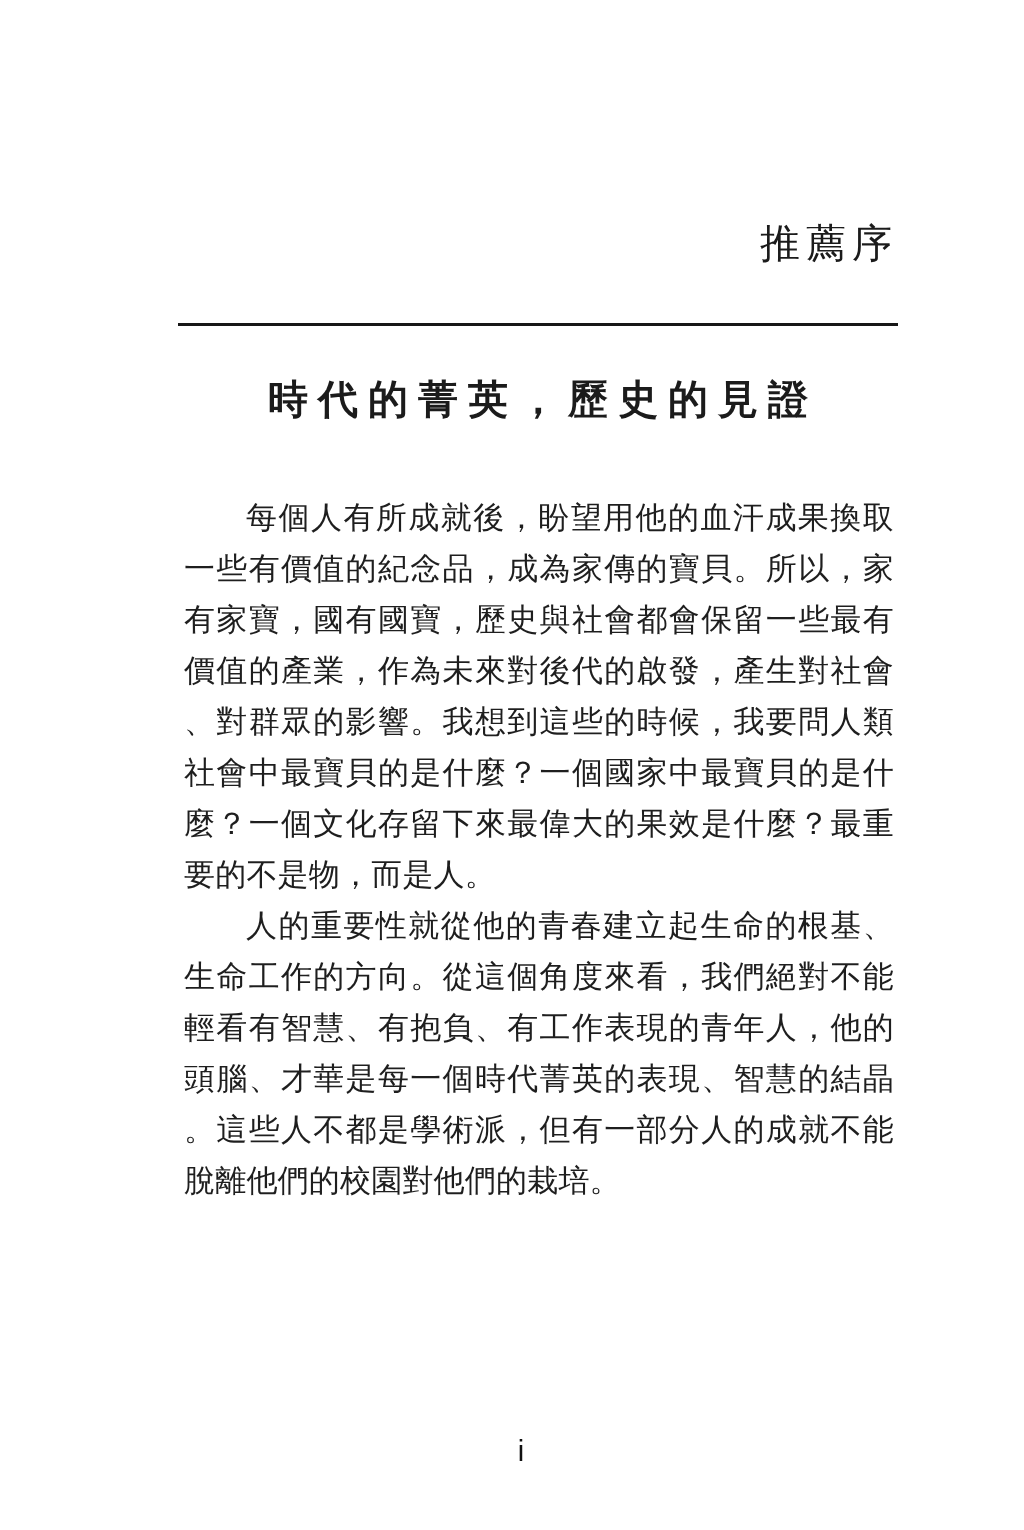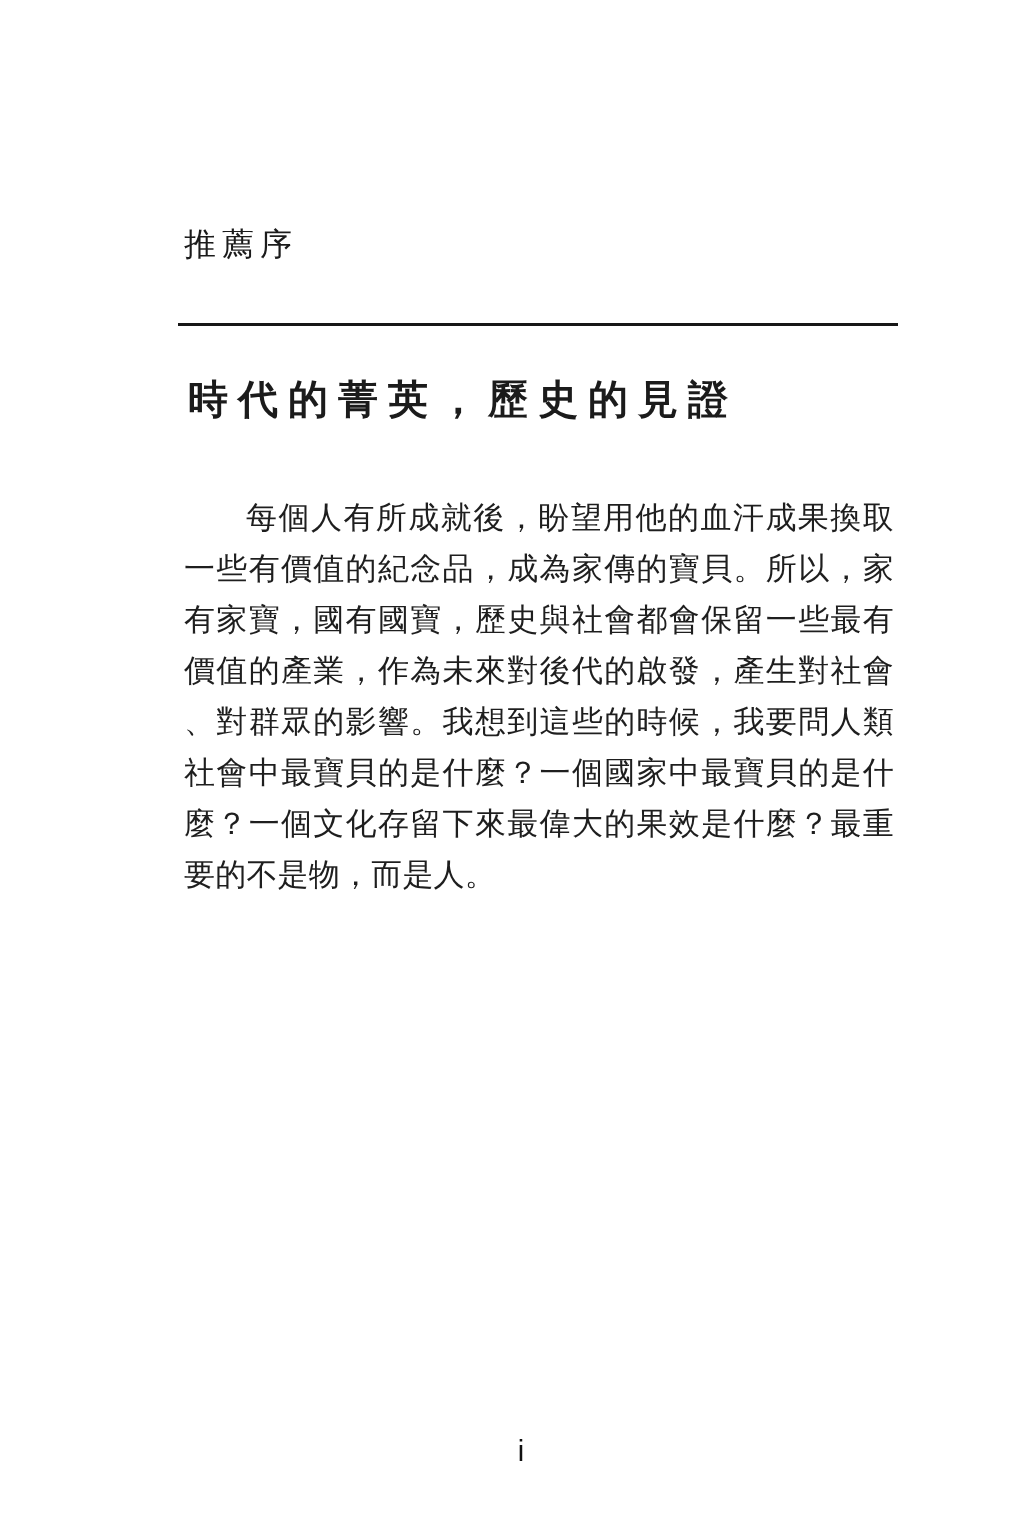--- a/index.html
+++ b/index.html
@@ -16,22 +16,22 @@
     color: #1b1b1b;
     font-family: "Liberation Serif", "DejaVu Serif", serif;
     overflow: hidden;
   }
   .chapter-title {
     position: absolute;
     top: 221px;
     left: 178px;
     width: 720px;
     margin: 0;
-    text-align: left;
-    font-size: 32px;
+    text-align: right;
+    font-size: 40px;
     line-height: 46px;
     font-weight: 500;
     letter-spacing: 6px;
     text-indent: 6px; 
     white-space: nowrap;
   }
   .divider {
     position: absolute;
     top: 323px;
     left: 178px;
@@ -40,21 +40,21 @@
     margin: 0;
     border: none;
     background: #171717;
   }
   .section-title {
     position: absolute;
     top: 376px;
     left: 178px;
     width: 720px;
     margin: 0;
-    text-align: left;
+    text-align: center;
     font-size: 40px;
     line-height: 48px;
     font-weight: 700;
     letter-spacing: 10px;
     text-indent: 10px;
     white-space: nowrap;
   }
   .body-text {
     position: absolute;
     top: 492px;
@@ -92,17 +92,18 @@
 <div class="page">
 
   <h1 class="chapter-title">推薦序</h1>
 
   <hr class="divider">
 
   <h2 class="section-title">時代的菁英，歷史的見證</h2>
 
   <div class="body-text">
     <p>每個人有所成就後，盼望用他的血汗成果換取一些有價值的紀念品，成為家傳的寶貝。所以，家有家寶，國有國寶，歷史與社會都會保留一些最有價值的產業，作為未來對後代的啟發，產生對社會、對群眾的影響。我想到這些的時候，我要問人類社會中最寶貝的是什麼？一個國家中最寶貝的是什麼？一個文化存留下來最偉大的果效是什麼？最重要的不是物，而是人。</p>
+    <p>人的重要性就從他的青春建立起生命的根基、生命工作的方向。從這個角度來看，我們絕對不能輕看有智慧、有抱負、有工作表現的青年人，他的頭腦、才華是每一個時代菁英的表現、智慧的結晶。這些人不都是學術派，但有一部分人的成就不能脫離他們的校園對他們的栽培。</p>
   </div>
 
   <div class="page-number">i</div>
 
 </div>
 
 </body></html>

